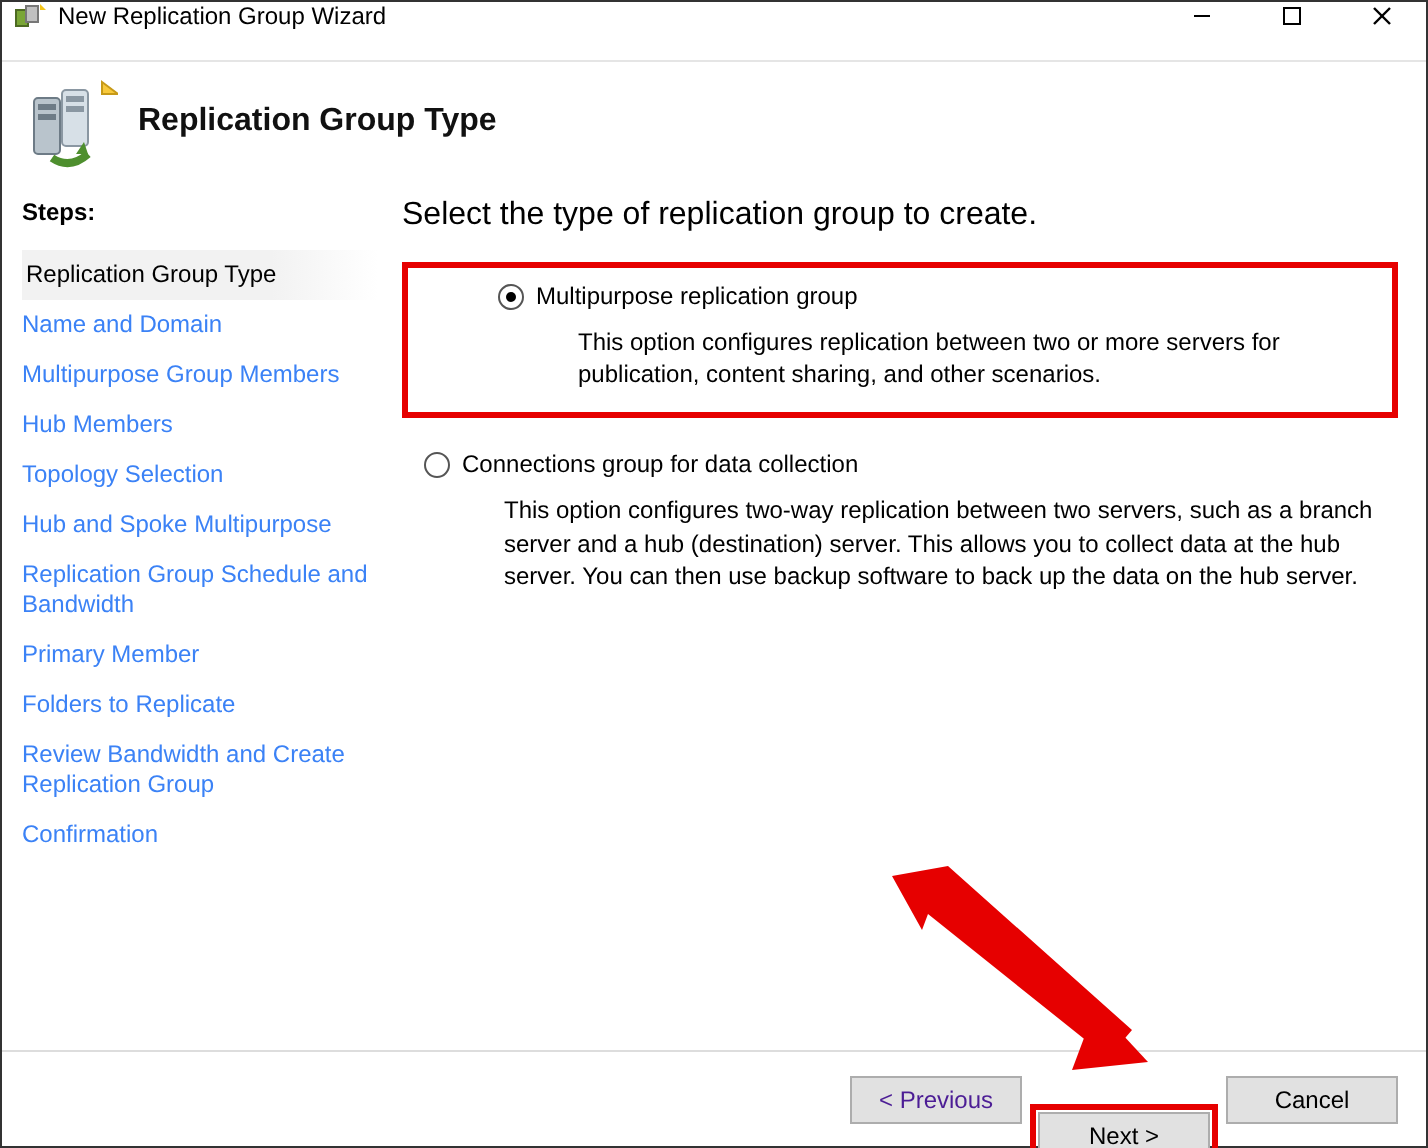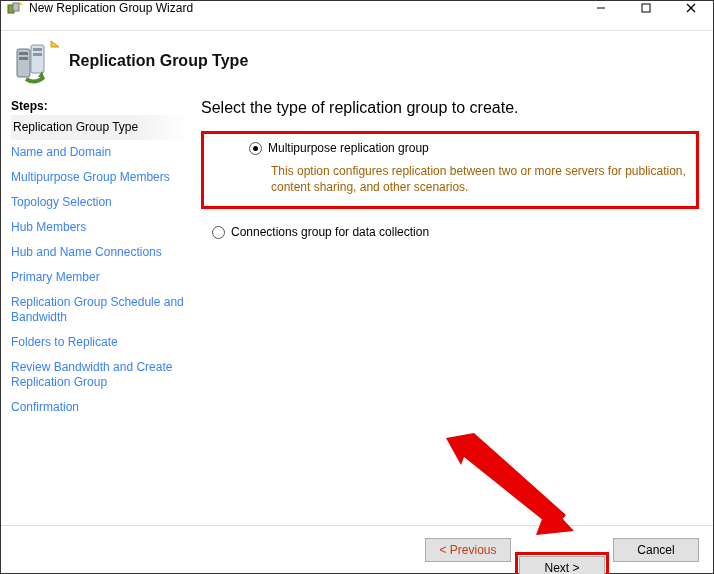--- a/index.html
+++ b/index.html
@@ -58,21 +58,21 @@
     gap: 6px;
     overflow: hidden;
   }
   .steps-panel {
     width: 178px;
     padding-top: 4px;
   }
   .steps-label {
     font-weight: bold;
     font-size: 12px;
-    margin-bottom: 2px;
+    margin-bottom: 12px;
     display: block;
   }
   .step-item {
     font-size: 12px;
     color: #3b82f6;
     padding: 5px 2px 5px 0;
     line-height: 1.25;
     cursor: pointer;
   }
   .step-item.active {
@@ -106,23 +106,23 @@
     background: #fff;
   }
   .radio .dot {
     width: 5px; height: 5px;
     border-radius: 50%;
     background: #000;
   }
   .option-title { font-size: 12px; }
   .option-desc {
     font-size: 12px;
-    margin: 8px 0 4px 22px;
+    margin: 8px 0 4px 40px;
     line-height: 1.35;
-    color: #a16207;
+    color: #000000;
   }
   .footer {
     height: 48px;
     display: flex;
     align-items: center;
     justify-content: flex-end;
     gap: 8px;
     padding-right: 14px;
     border-top: 1px solid #ddd;
     position: relative;
@@ -131,21 +131,21 @@
     min-width: 86px;
     height: 24px;
     border: 1px solid #adadad;
     background: #e1e1e1;
     font-size: 12px;
     display: flex;
     align-items: center;
     justify-content: center;
     cursor: pointer;
   }
-  .btn.disabled { color: #c2410c; cursor: default; }
+  .btn.disabled { color: #4c1d95; cursor: default; }
   .btn.highlight-box { outline: 3px solid #e60000; outline-offset: 1px; margin-top: 36px; }
   
   .arrow {
     position: absolute;
     left: 435px;
     top: 432px;
     pointer-events: none;
   }
 </style>
 </head>
@@ -200,25 +200,25 @@
   </div>
 
   <div class="content">
 
     <div class="steps-panel">
       <span class="steps-label">Steps:</span>
       <div id="steps-list">
           <div class="step-item active">Replication Group Type</div>
           <div class="step-item">Name and Domain</div>
           <div class="step-item">Multipurpose Group Members</div>
+          <div class="step-item">Hub Members</div>
           <div class="step-item">Topology Selection</div>
-          <div class="step-item">Hub Members</div>
-          <div class="step-item">Hub and Name Connections</div>
+          <div class="step-item">Hub and Spoke Multipurpose</div>
+          <div class="step-item">Replication Group Schedule and Bandwidth</div>
           <div class="step-item">Primary Member</div>
-          <div class="step-item">Replication Group Schedule and Bandwidth</div>
           <div class="step-item">Folders to Replicate</div>
           <div class="step-item">Review Bandwidth and Create Replication Group</div>
           <div class="step-item">Confirmation</div>
         </div>
     </div>
 
     <div class="main-panel">
       <div class="instruction">Select the type of replication group to create.</div>
       <div id="options-list">
           <div class="option-block highlight">
@@ -228,20 +228,21 @@
               </span>
               <span class="option-title">Multipurpose replication group</span>
             </div>
             <div class="option-desc">This option configures replication between two or more servers for publication, content sharing, and other scenarios.</div>
           </div>
           <div class="option-block">
             <div class="option-header">
               <span class="radio"></span>
               <span class="option-title">Connections group for data collection</span>
             </div>
+            <div class="option-desc">This option configures two-way replication between two servers, such as a branch server and a hub (destination) server. This allows you to collect data at the hub server. You can then use backup software to back up the data on the hub server.</div>
           </div>
         </div>
     </div>
 
   </div>
 
   <div class="footer">
     <div class="btn disabled">&lt; Previous</div>
     <div class="btn highlight-box">Next &gt;</div>
     <div class="btn">Cancel</div>

